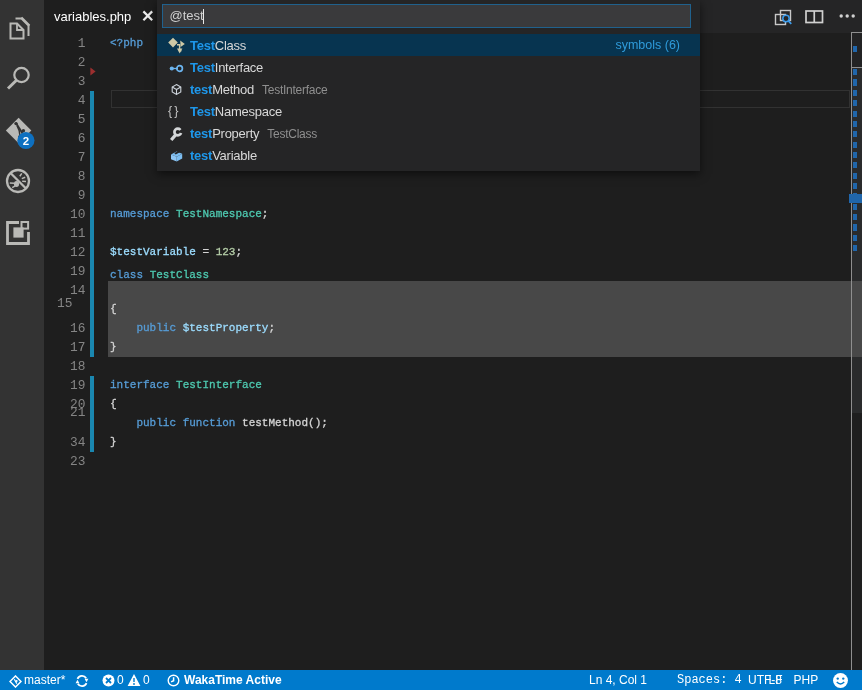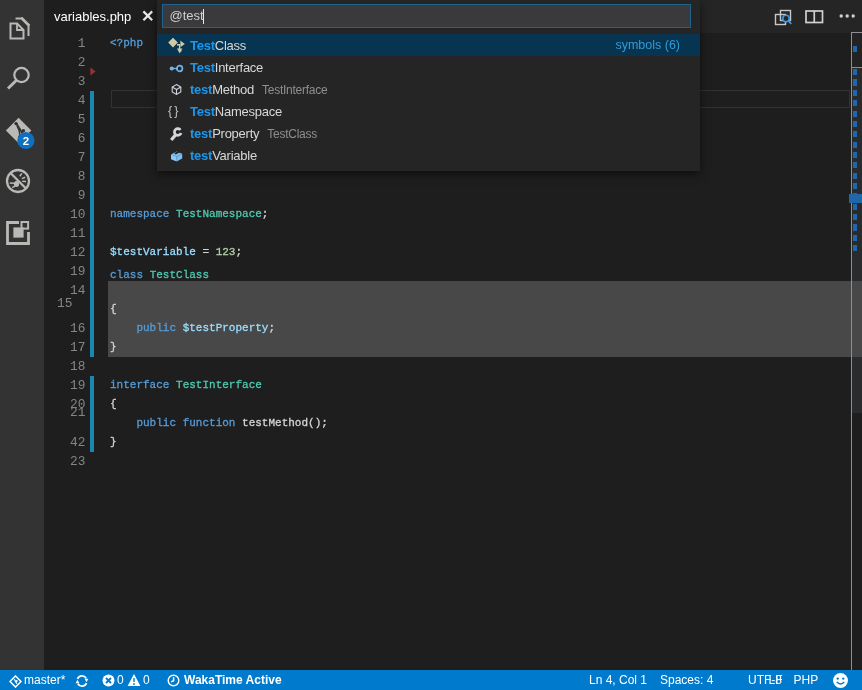--- a/index.html
+++ b/index.html
@@ -78,21 +78,21 @@
       <div class="ln" style="top:242.5px;">12</div>
       <div class="ln" style="top:261.5px;">19</div>
       <div class="ln" style="top:280.5px;">14</div>
       <div class="ln" style="top:294px;text-align:center;">15</div>
       <div class="ln" style="top:318.5px;">16</div>
       <div class="ln" style="top:337.5px;">17</div>
       <div class="ln" style="top:356.5px;">18</div>
       <div class="ln" style="top:375.5px;">19</div>
       <div class="ln" style="top:394.5px;">20</div>
       <div class="ln" style="top:403px;">21</div>
-      <div class="ln" style="top:432.5px;">42</div>
+      <div class="ln" style="top:432.5px;">34</div>
       <div class="ln" style="top:451.5px;">23</div>
     </div>
 
   <div class="cl" style="top:33.5px;"><span class="k">&lt;?php</span></div>
   <div class="cl" style="top:204.5px;"><span class="k">namespace</span> <span class="t">TestNamespace</span>;</div>
   <div class="cl" style="top:242.5px;"><span class="v">$testVariable</span> = <span class="n">123</span>;</div>
   <div class="cl" style="top:266px;"><span class="k">class</span> <span class="t">TestClass</span></div>
   <div class="cl" style="top:299.5px;">{</div>
   <div class="cl" style="top:318.5px;">    <span class="k">public</span> <span class="v">$testProperty</span>;</div>
   <div class="cl" style="top:337.5px;">}</div>
@@ -255,21 +255,21 @@
     </svg>
     <div class="st" style="left:143px;">0</div>
 
     <svg class="abs" style="left:167px;top:3.5px;" width="13" height="13" viewBox="0 0 13 13">
       <circle cx="6.5" cy="6.5" r="5.3" fill="none" stroke="#fff" stroke-width="1.4"></circle>
       <path d="M6.6 3.3 V6.7 L4.1 7.9" stroke="#fff" stroke-width="1.5" fill="none"></path>
     </svg>
     <div class="st" style="left:184px;font-weight:bold;">WakaTime Active</div>
 
     <div class="st" style="left:589px;">Ln 4, Col 1</div>
-    <div class="st" style="left:660px;">Spaces: 4</div>
+    <div class="st" style="left:677px;font-family:Liberation Mono, monospace;">Spaces: 4</div>
     <div class="st" style="left:748px;">UTF-8</div>
     <div class="st" style="left:768.5px;">LF</div>
     <div class="st" style="left:793.5px;">PHP</div>
     <svg class="abs" style="left:832px;top:2px;" width="17" height="17" viewBox="0 0 16 16">
       <circle cx="8" cy="8" r="7" fill="#fff"></circle>
       <circle cx="5.4" cy="6.2" r="1.1" fill="#007acc"></circle>
       <circle cx="10.6" cy="6.2" r="1.1" fill="#007acc"></circle>
       <path d="M4.5 9.5 Q8 13 11.5 9.5" fill="none" stroke="#007acc" stroke-width="1.4"></path>
     </svg>
   </div>

